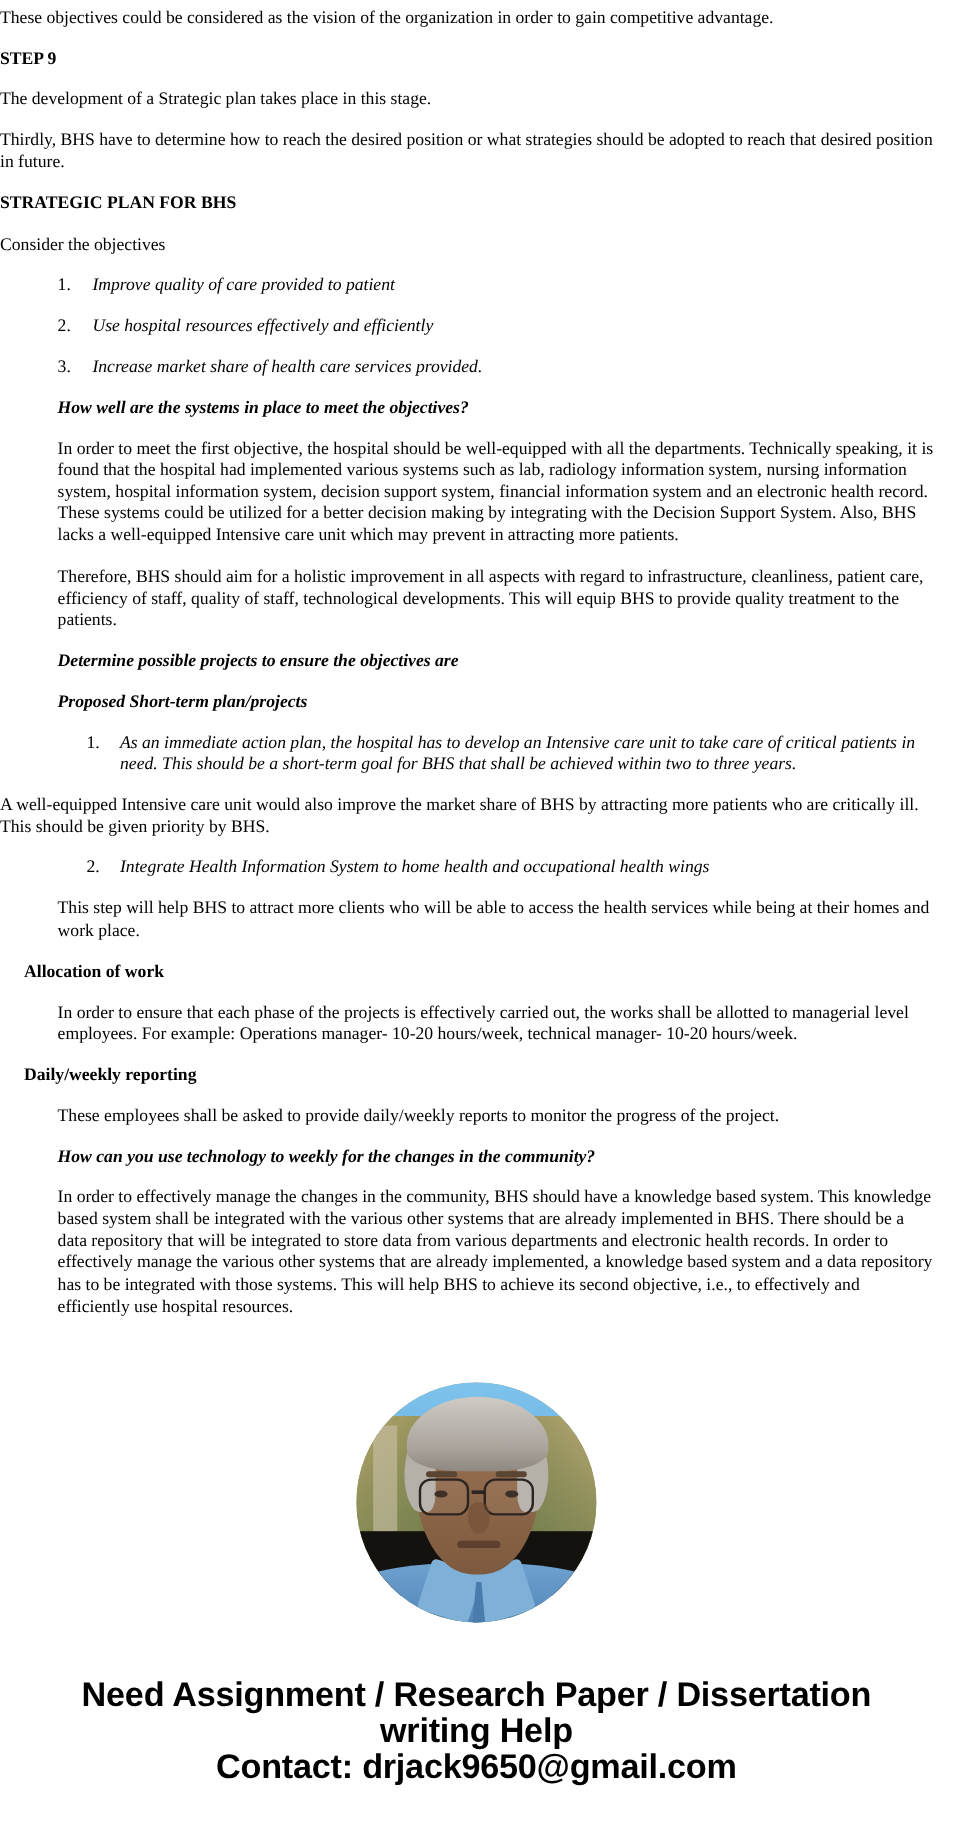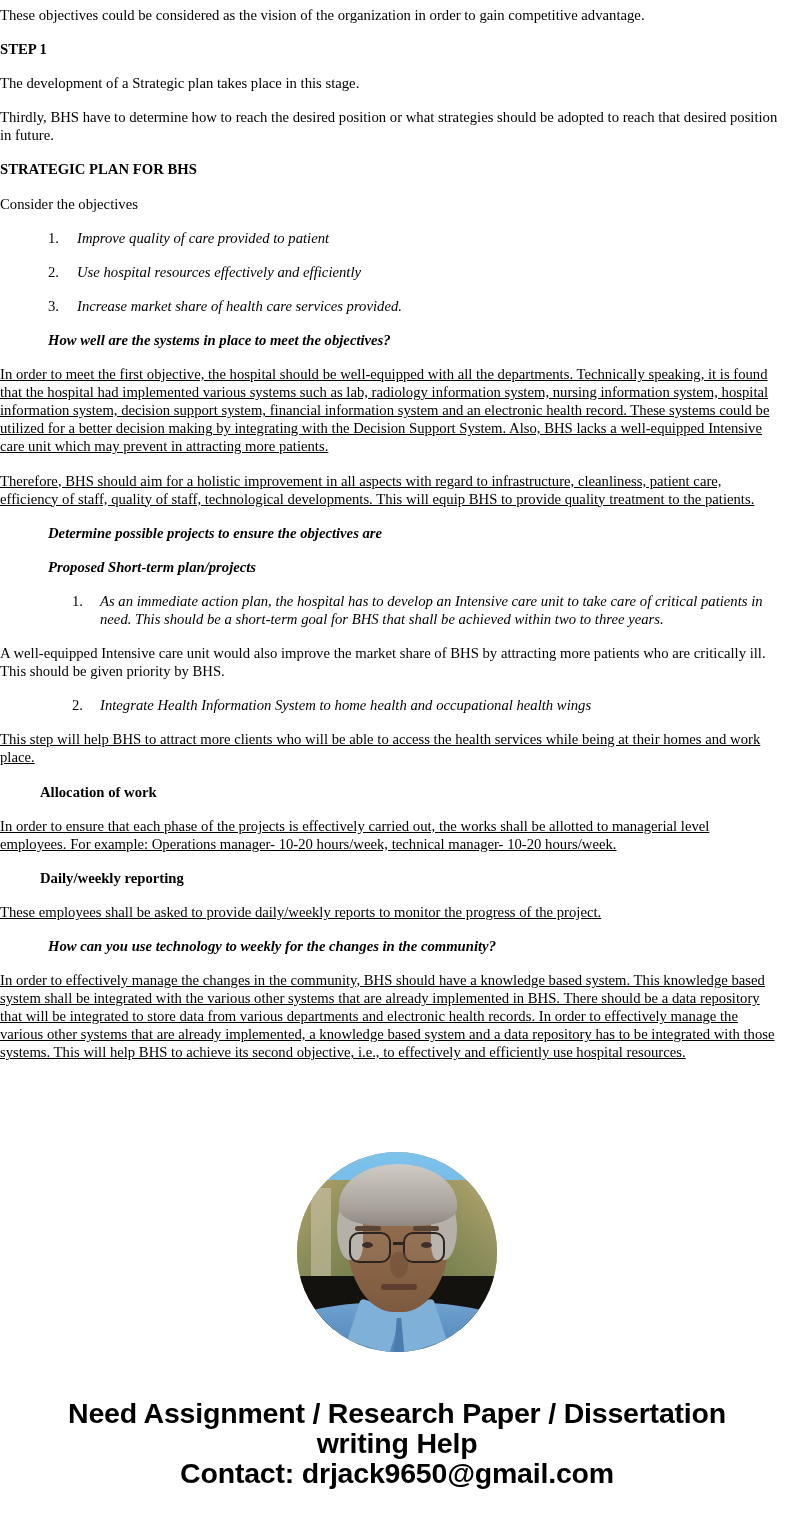--- a/index.html
+++ b/index.html
@@ -30,31 +30,31 @@
     padding: 6px 16px 0 0;
   }
 
   p.para {
     margin: 0 0 16px 0;
     font-size: 14.7px;
     line-height: 18.1px;
     text-align: left;
   }
   p.para.indent {
-    text-decoration: underline;
+    margin-left: 48px;
   }
   h3.head-bold {
     margin: 0 0 16px 0;
     font-size: 14.7px;
     line-height: 18.1px;
     font-weight: bold;
     font-style: normal;
   }
   h3.head-bold.indent {
-    margin-left: 40px;
+    margin-left: 20px;
   }
   h3.head-bi {
     margin: 16px 0 16px 0;
     font-size: 14.7px;
     line-height: 18.1px;
     font-weight: bold;
     font-style: italic;
     margin-left: 48px;
   }
 
@@ -264,21 +264,21 @@
 </head>
 <body>
 
 <div class="page">
 
   <div class="doc-clip">
     <div class="doc-inner">
 
       <p class="para">These objectives could be considered as the vision of the organization in order to gain competitive advantage.</p>
 
-      <h3 class="head-bold">STEP 1</h3>
+      <h3 class="head-bold">STEP 9</h3>
 
       <p class="para">The development of a Strategic plan takes place in this stage.</p>
 
       <p class="para">Thirdly, BHS have to determine how to reach the desired position or what strategies should be adopted to reach that desired position in future.</p>
 
       <h3 class="head-bold">STRATEGIC PLAN FOR BHS</h3>
 
       <p class="para">Consider the objectives</p>
 
       <ol class="olist lvl1">

